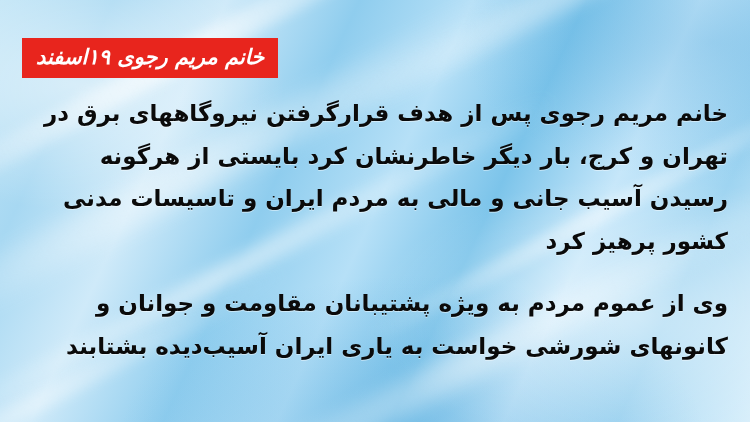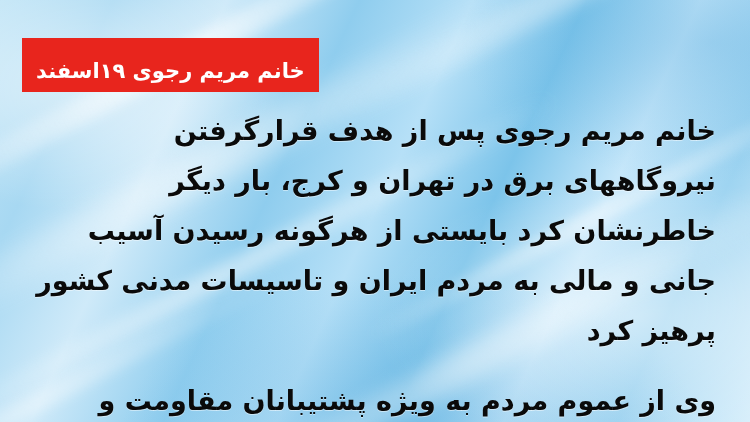--- a/index.html
+++ b/index.html
@@ -86,31 +86,32 @@
     justify-content: flex-end;
     margin-bottom: 14px;
   }
   .headline {
     background: #e8251d;
     color: #ffffff;
     font-family: "DejaVu Sans", sans-serif;
     font-size: 21px;
     font-weight: bold;
     line-height: 1.15;
-    padding: 21px 14px 9px 14px;
+    padding: 7px 14px 9px 14px;
     white-space: nowrap;
+    font-style: italic;
   }
 
   .para {
     color: #0a0a0a;
     font-family: "DejaVu Sans", sans-serif;
-    font-size: 27px;
+    font-size: 23px;
     font-weight: bold;
     line-height: 1.85;
-    margin: 0 12px 20px 0;
+    margin: 0 0 20px 0;
     text-align: right;
     text-shadow: 0 1px 0 rgba(255,255,255,0.45);
   }
   .para:last-child { margin-bottom: 0; }
 </style>
 </head>
 <body>
 
 <div class="slide">
 

